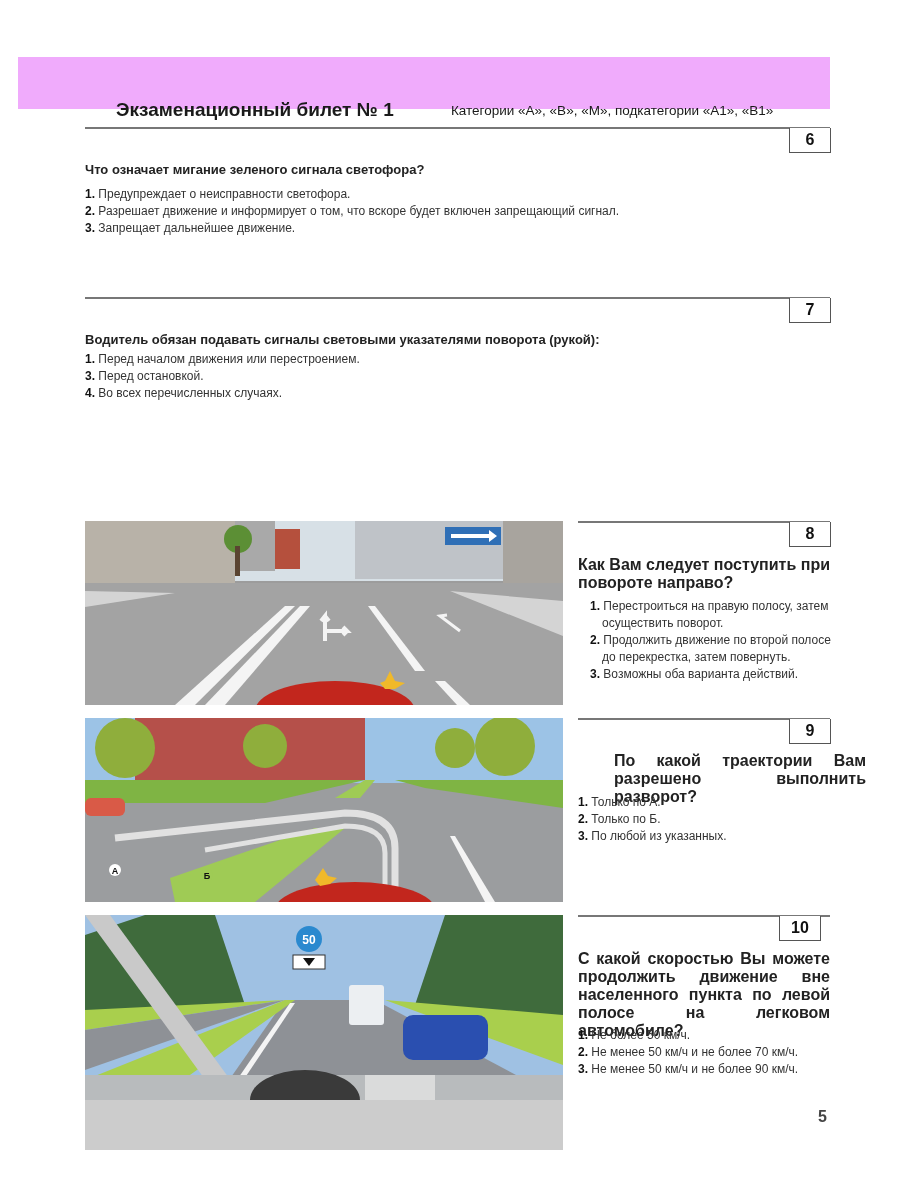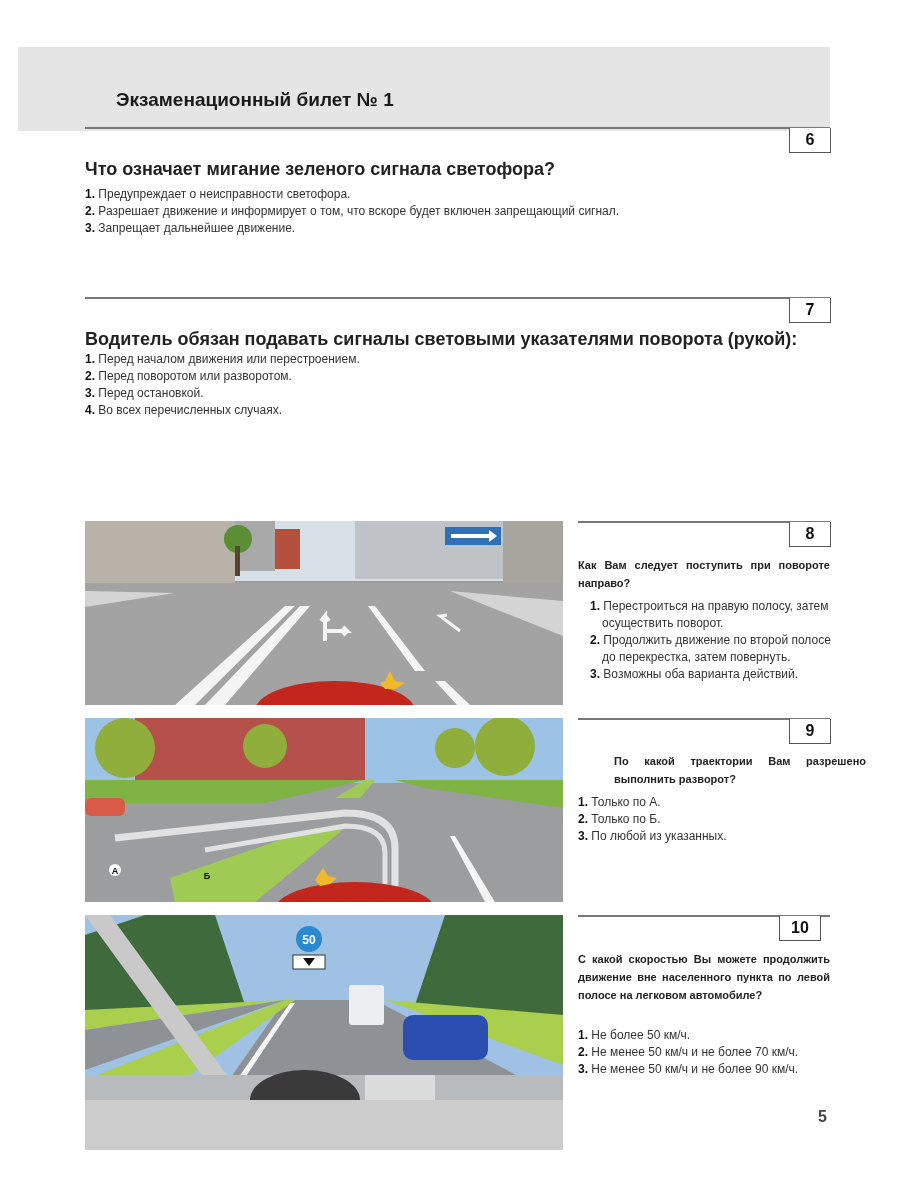--- a/index.html
+++ b/index.html
@@ -1,55 +1,55 @@
 <!DOCTYPE html>
 <html><head>
 <meta charset="utf-8">
 <style>
   html,body{margin:0;padding:0;}
   body{width:900px;height:1200px;background:#fff;position:relative;font-family:"Liberation Sans",sans-serif;color:#222;overflow:hidden;}
-  .header{position:absolute;left:18px;top:47px;width:812px;height:84px;background:#e5e5e5;}
+  .header{position:absolute;left:18px;top:57px;width:812px;height:52px;background:#f0abfc;}
   .header .title{position:absolute;left:98px;top:42px;font-size:19px;font-weight:bold;color:#1a1a1a;}
   .header .subtitle{position:absolute;left:433px;top:46px;font-size:13.5px;color:#1a1a1a;}
   .qrule{position:absolute;height:2px;background:#777;}
   .qnum{position:absolute;width:40px;height:24px;border:1.5px solid #555;border-top:none;background:#fff;font-weight:bold;font-size:16px;text-align:center;line-height:24px;color:#111;}
-  .qtext{position:absolute;font-size:18px;font-weight:bold;color:#222;line-height:17px;}
+  .qtext{position:absolute;font-size:13px;font-weight:bold;color:#222;line-height:17px;}
   .answers{position:absolute;font-size:12px;color:#333;line-height:17px;margin:0;padding:0;list-style:none;}
   .answers li{margin:0;}
   .answers li b{color:#111;}
-  .narrow .qtext{font-size:11px;line-height:18px;text-align:justify;}
+  .narrow .qtext{font-size:16px;line-height:18px;text-align:justify;}
   .narrow .answers li{padding-left:12px;text-indent:-12px;}
   .pic{position:absolute;left:85px;width:478px;overflow:hidden;background:#ccc;}
   .pagenum{position:absolute;left:818px;top:1108px;font-size:16px;font-weight:bold;color:#444;}
 </style>
 </head>
 <body>
 
 <div class="header">
   <div class="title">Экзаменационный билет № 1</div>
+  <div class="subtitle">Категории «А», «В», «М», подкатегории «А1», «В1»</div>
 </div>
 
 <div>
   <div class="qrule" style="left:85px;top:127px;width:745px;"></div>
   <div class="qnum" style="left:789px;top:128px;">6</div>
   <div class="qtext" style="left:85px;top:161px;width:740px;">Что означает мигание зеленого сигнала светофора?</div>
   <ul class="answers" style="left:85px;top:186px;width:740px;">
     <li><b>1.</b> <span>Предупреждает о неисправности светофора.</span></li>
     <li><b>2.</b> <span>Разрешает движение и информирует о том, что вскоре будет включен запрещающий сигнал.</span></li>
     <li><b>3.</b> <span>Запрещает дальнейшее движение.</span></li>
   </ul>
 </div>
 
 <div>
   <div class="qrule" style="left:85px;top:297px;width:745px;"></div>
   <div class="qnum" style="left:789px;top:298px;">7</div>
   <div class="qtext" style="left:85px;top:331px;width:740px;">Водитель обязан подавать сигналы световыми указателями поворота (рукой):</div>
   <ul class="answers" style="left:85px;top:351px;width:740px;">
     <li><b>1.</b> <span>Перед началом движения или перестроением.</span></li>
-    <li><b>2.</b> <span>Перед поворотом или разворотом.</span></li>
     <li><b>3.</b> <span>Перед остановкой.</span></li>
     <li><b>4.</b> <span>Во всех перечисленных случаях.</span></li>
   </ul>
 </div>
 
 <div class="pic" style="top:521px;height:184px;">
   <svg width="478" height="184" viewBox="0 0 478 184">
     <rect x="0" y="0" width="478" height="184" fill="#9c9c9c"></rect>
     <rect x="0" y="0" width="478" height="60" fill="#d7e0e6"></rect>
     <rect x="0" y="0" width="150" height="62" fill="#b8b2a8"></rect>

